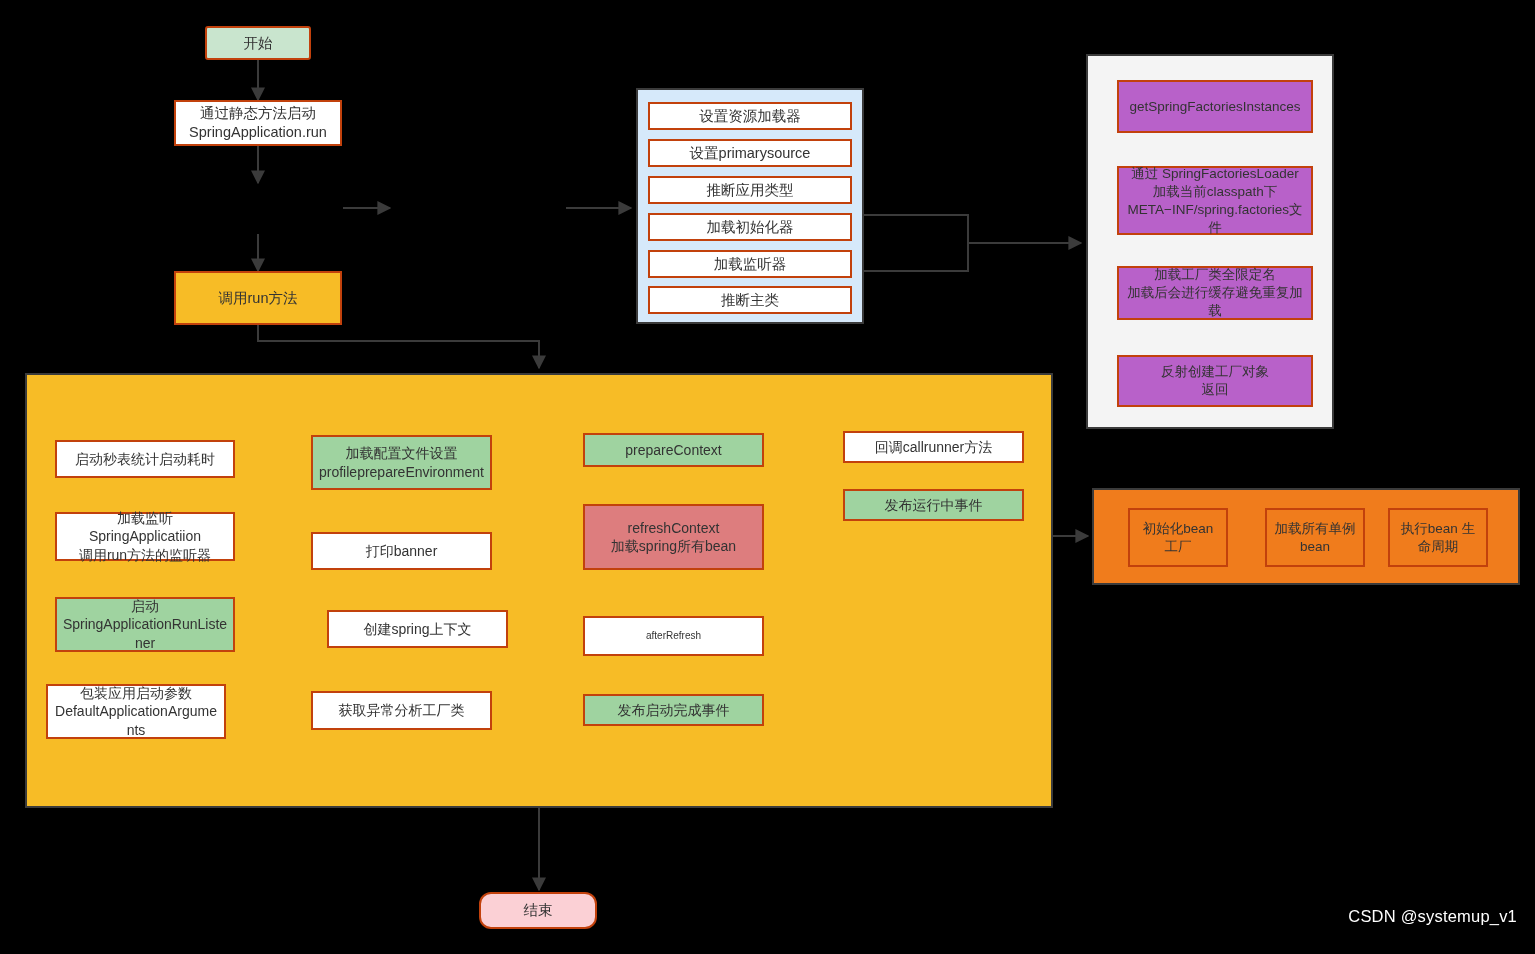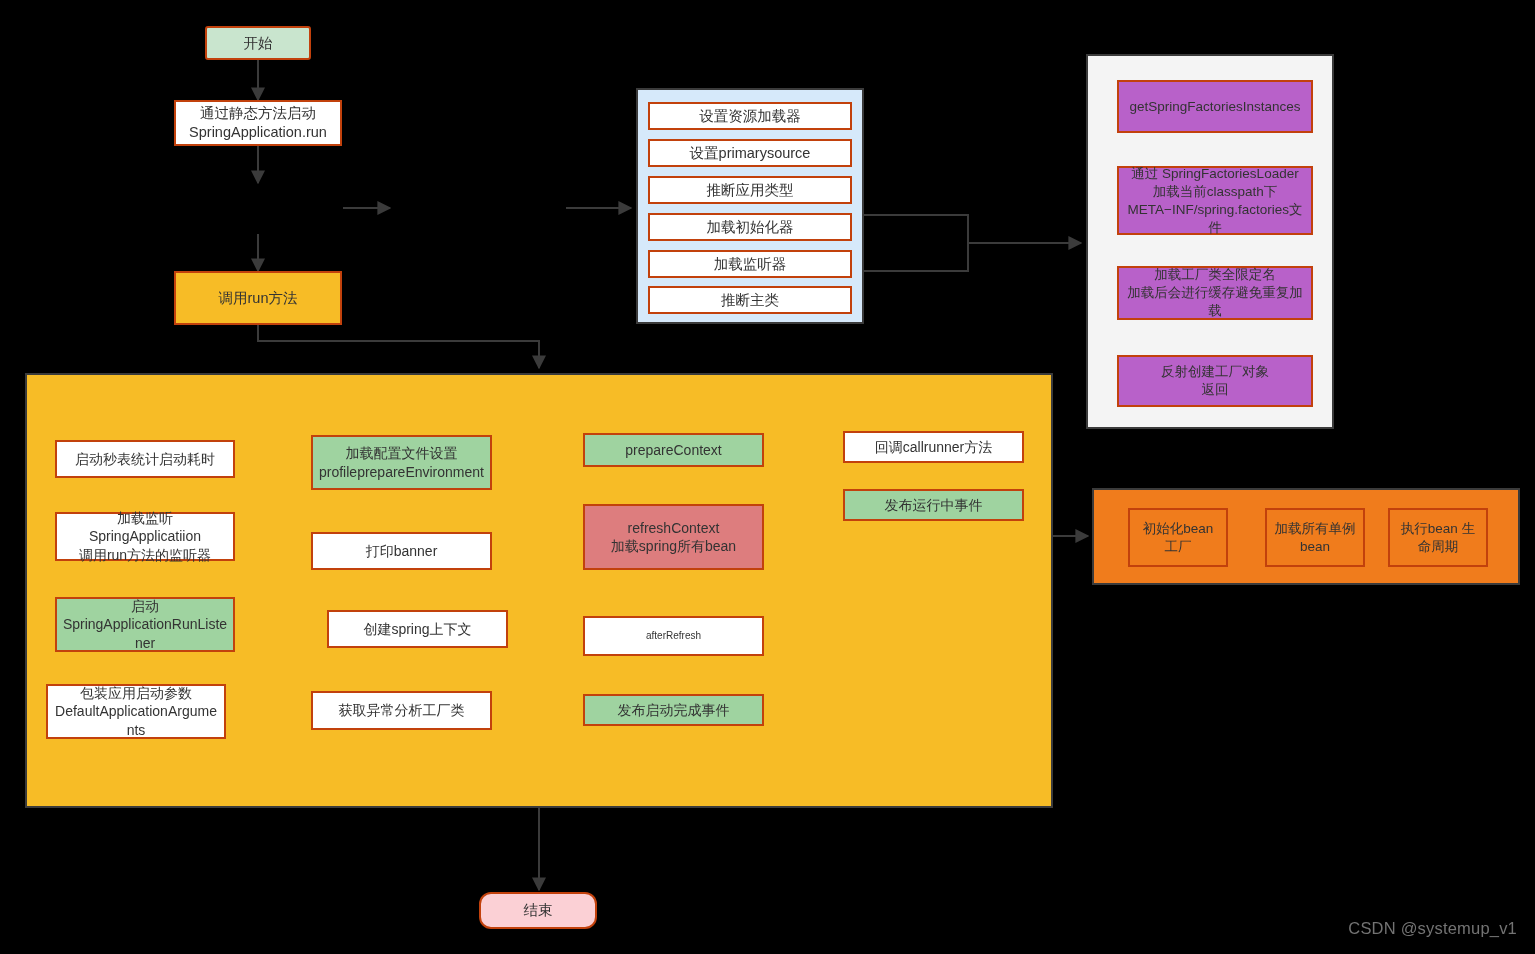--- a/index.html
+++ b/index.html
@@ -17,21 +17,21 @@
   .blue{background:#b9dcf5;}
   .amber{background:#f7bc26;}
   .red{background:#dd7d7e;}
   .purple{background:#b861c9;}
   .orangebox{background:#f07c1c;}
   .pink{background:#fbd0d5;border-radius:12px;}
   .bluepanel{background:#d6e9fa;border:2px solid #3b3b3b;}
   .amberpanel{background:#f7bc26;border:2px solid #3b3b3b;}
   .greypanel{background:#f4f4f4;border:2px solid #3b3b3b;}
   .orangepanel{background:#f07c1c;border:2px solid #3b3b3b;}
-  #watermark{position:absolute;right:18px;bottom:16px;color:#737373;
+  #watermark{position:absolute;right:18px;bottom:28px;color:#ffffff;
              font-size:16.5px;z-index:9;letter-spacing:.2px;}
 </style>
 </head>
 <body>
 
 <div id="stage">
 
   <svg id="wires" viewBox="0 0 1535 954" xmlns="http://www.w3.org/2000/svg">
     <defs>
       <marker id="ah" viewBox="0 0 10 10" refX="9" refY="5" markerWidth="7" markerHeight="7" orient="auto-start-reverse">

